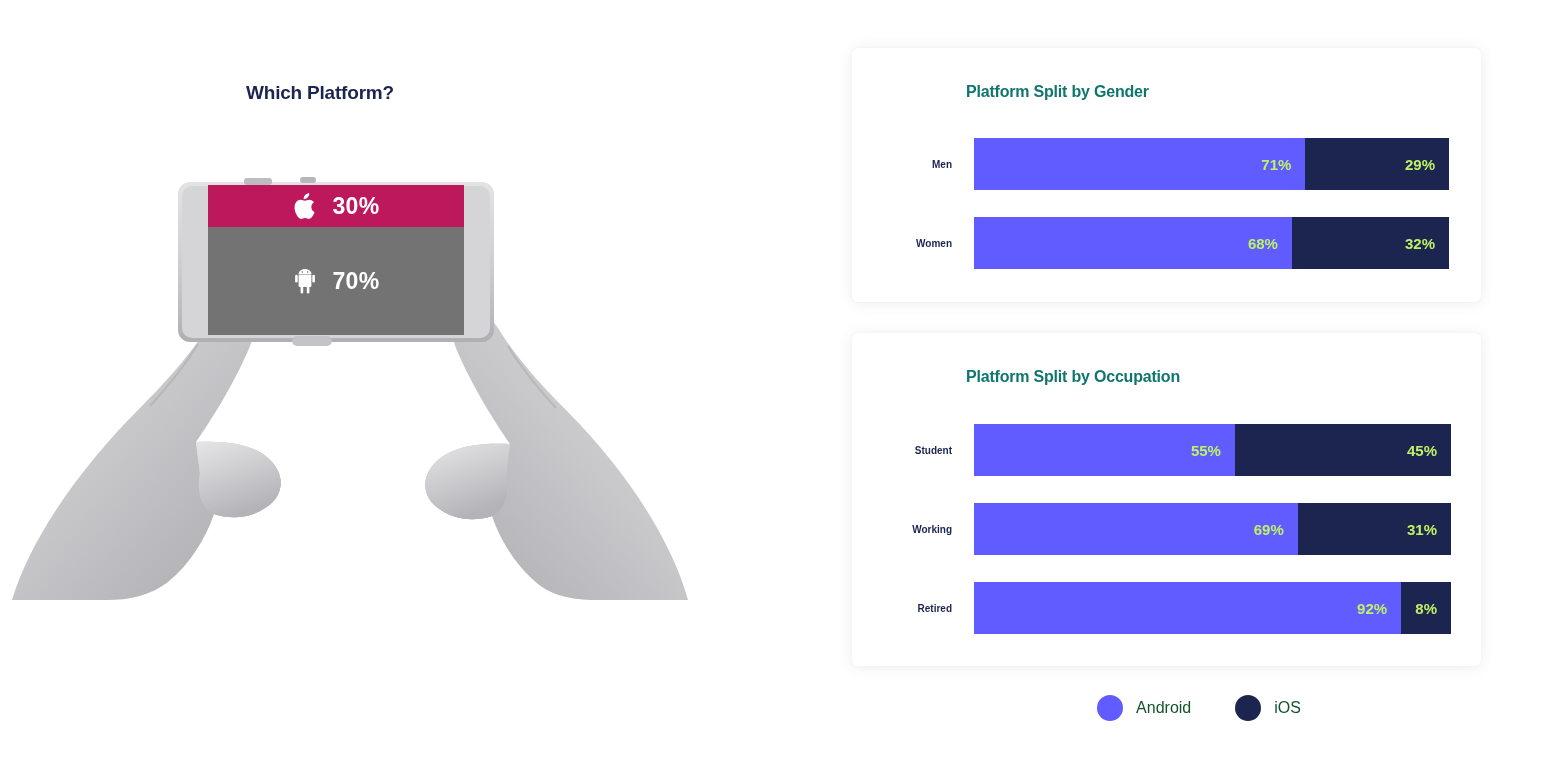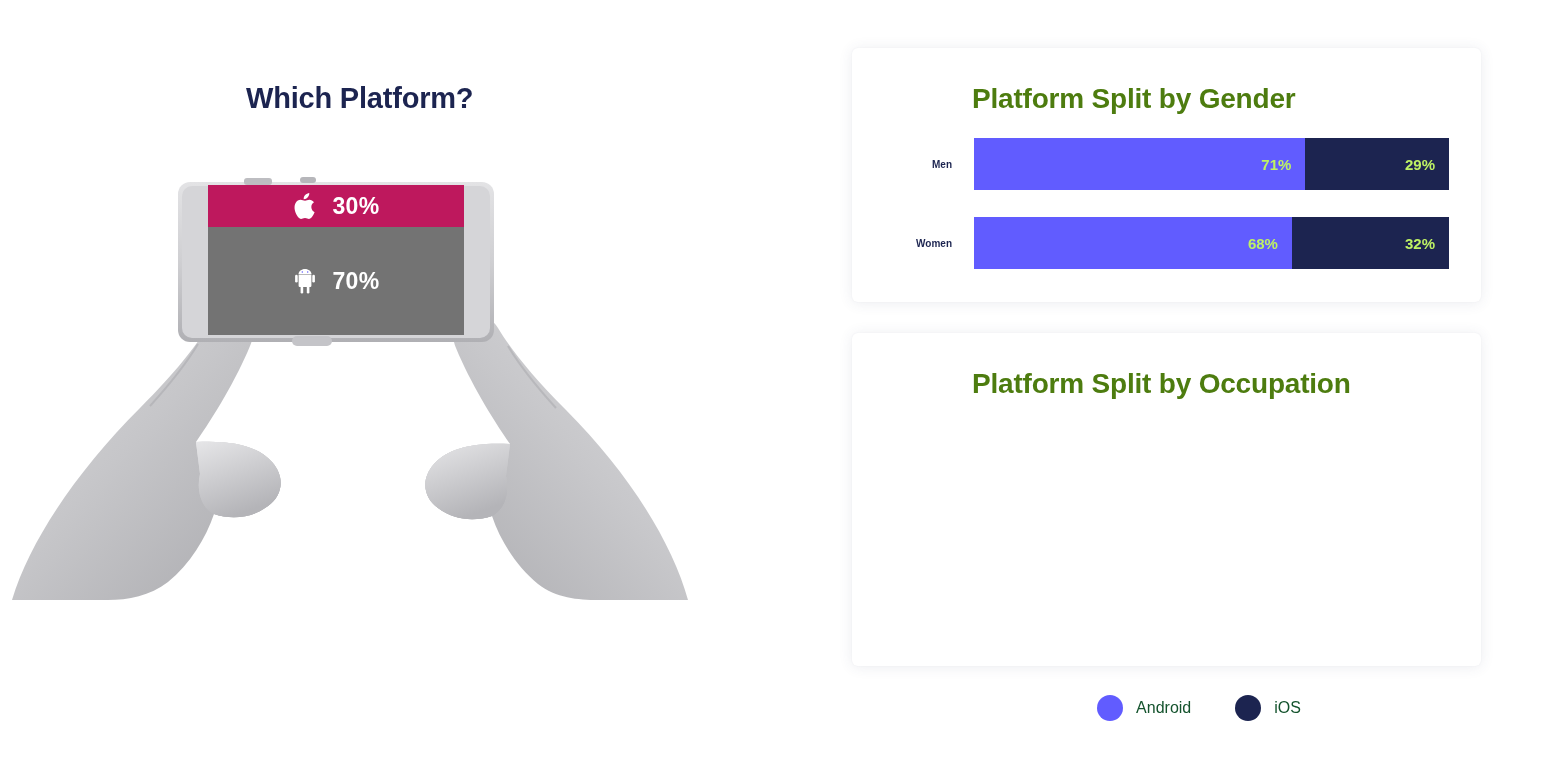--- a/index.html
+++ b/index.html
@@ -21,21 +21,21 @@
     position: absolute;
     left: 0;
     top: 0;
     width: 830px;
     height: 766px;
   }
   #left-title {
     position: absolute;
     left: 246px;
     top: 82px;
-    font-size: 29px;
+    font-size: 19px;
     font-weight: bold;
     color: #1c2450;
     letter-spacing: -0.2px;
     white-space: nowrap;
   }
   #phone-illustration {
     position: absolute;
     left: 0px;
     top: 140px;
     width: 700px;
@@ -98,24 +98,24 @@
     border-radius: 6px;
     box-shadow: 0 1px 14px rgba(60, 64, 110, 0.10),
                 0 0 2px rgba(60, 64, 110, 0.06);
     box-sizing: border-box;
   }
   #card-gender { top: 48px; height: 254px; }
   #card-occupation { top: 333px; height: 333px; }
 
   .card-title {
     position: absolute;
-    left: 120px;
-    font-size: 28px;
-    font-weight: bold;
-    color: #4d7c0f;
+    left: 114px;
+    font-size: 16px;
+    font-weight: bold;
+    color: #0f766e;
     letter-spacing: -0.2px;
     white-space: nowrap;
   }
   #card-gender .card-title { top: 35px; }
   #card-occupation .card-title { top: 35px; }
 
   .bar-rows {
     position: absolute;
     left: 0;
     right: 0;
@@ -320,20 +320,47 @@
           <div class="seg seg-android" style="flex:68">68%</div>
           <div class="seg seg-ios" style="flex:32">32%</div>
         </div>
       </div>
 
     </div>
   </div>
 
   <div class="card" id="card-occupation">
     <div class="card-title">Platform Split by Occupation</div>
+    <div class="bar-rows">
+
+      <div class="bar-row">
+        <div class="row-label">Student</div>
+        <div class="bar-track">
+          <div class="seg seg-android" style="flex:55">55%</div>
+          <div class="seg seg-ios" style="flex:45">45%</div>
+        </div>
+      </div>
+
+      <div class="bar-row">
+        <div class="row-label">Working</div>
+        <div class="bar-track">
+          <div class="seg seg-android" style="flex:69">69%</div>
+          <div class="seg seg-ios" style="flex:31">31%</div>
+        </div>
+      </div>
+
+      <div class="bar-row">
+        <div class="row-label">Retired</div>
+        <div class="bar-track">
+          <div class="seg seg-android" style="flex:92">92%</div>
+          <div class="seg seg-ios" style="flex:8">8%</div>
+        </div>
+      </div>
+
+    </div>
   </div>
 
   <div id="legend">
     <div class="legend-item">
       <span class="legend-swatch" style="background:#615CFF"></span>
       <span class="legend-label">Android</span>
     </div>
     <div class="legend-item">
       <span class="legend-swatch" style="background:#1C2450"></span>
       <span class="legend-label">iOS</span>

